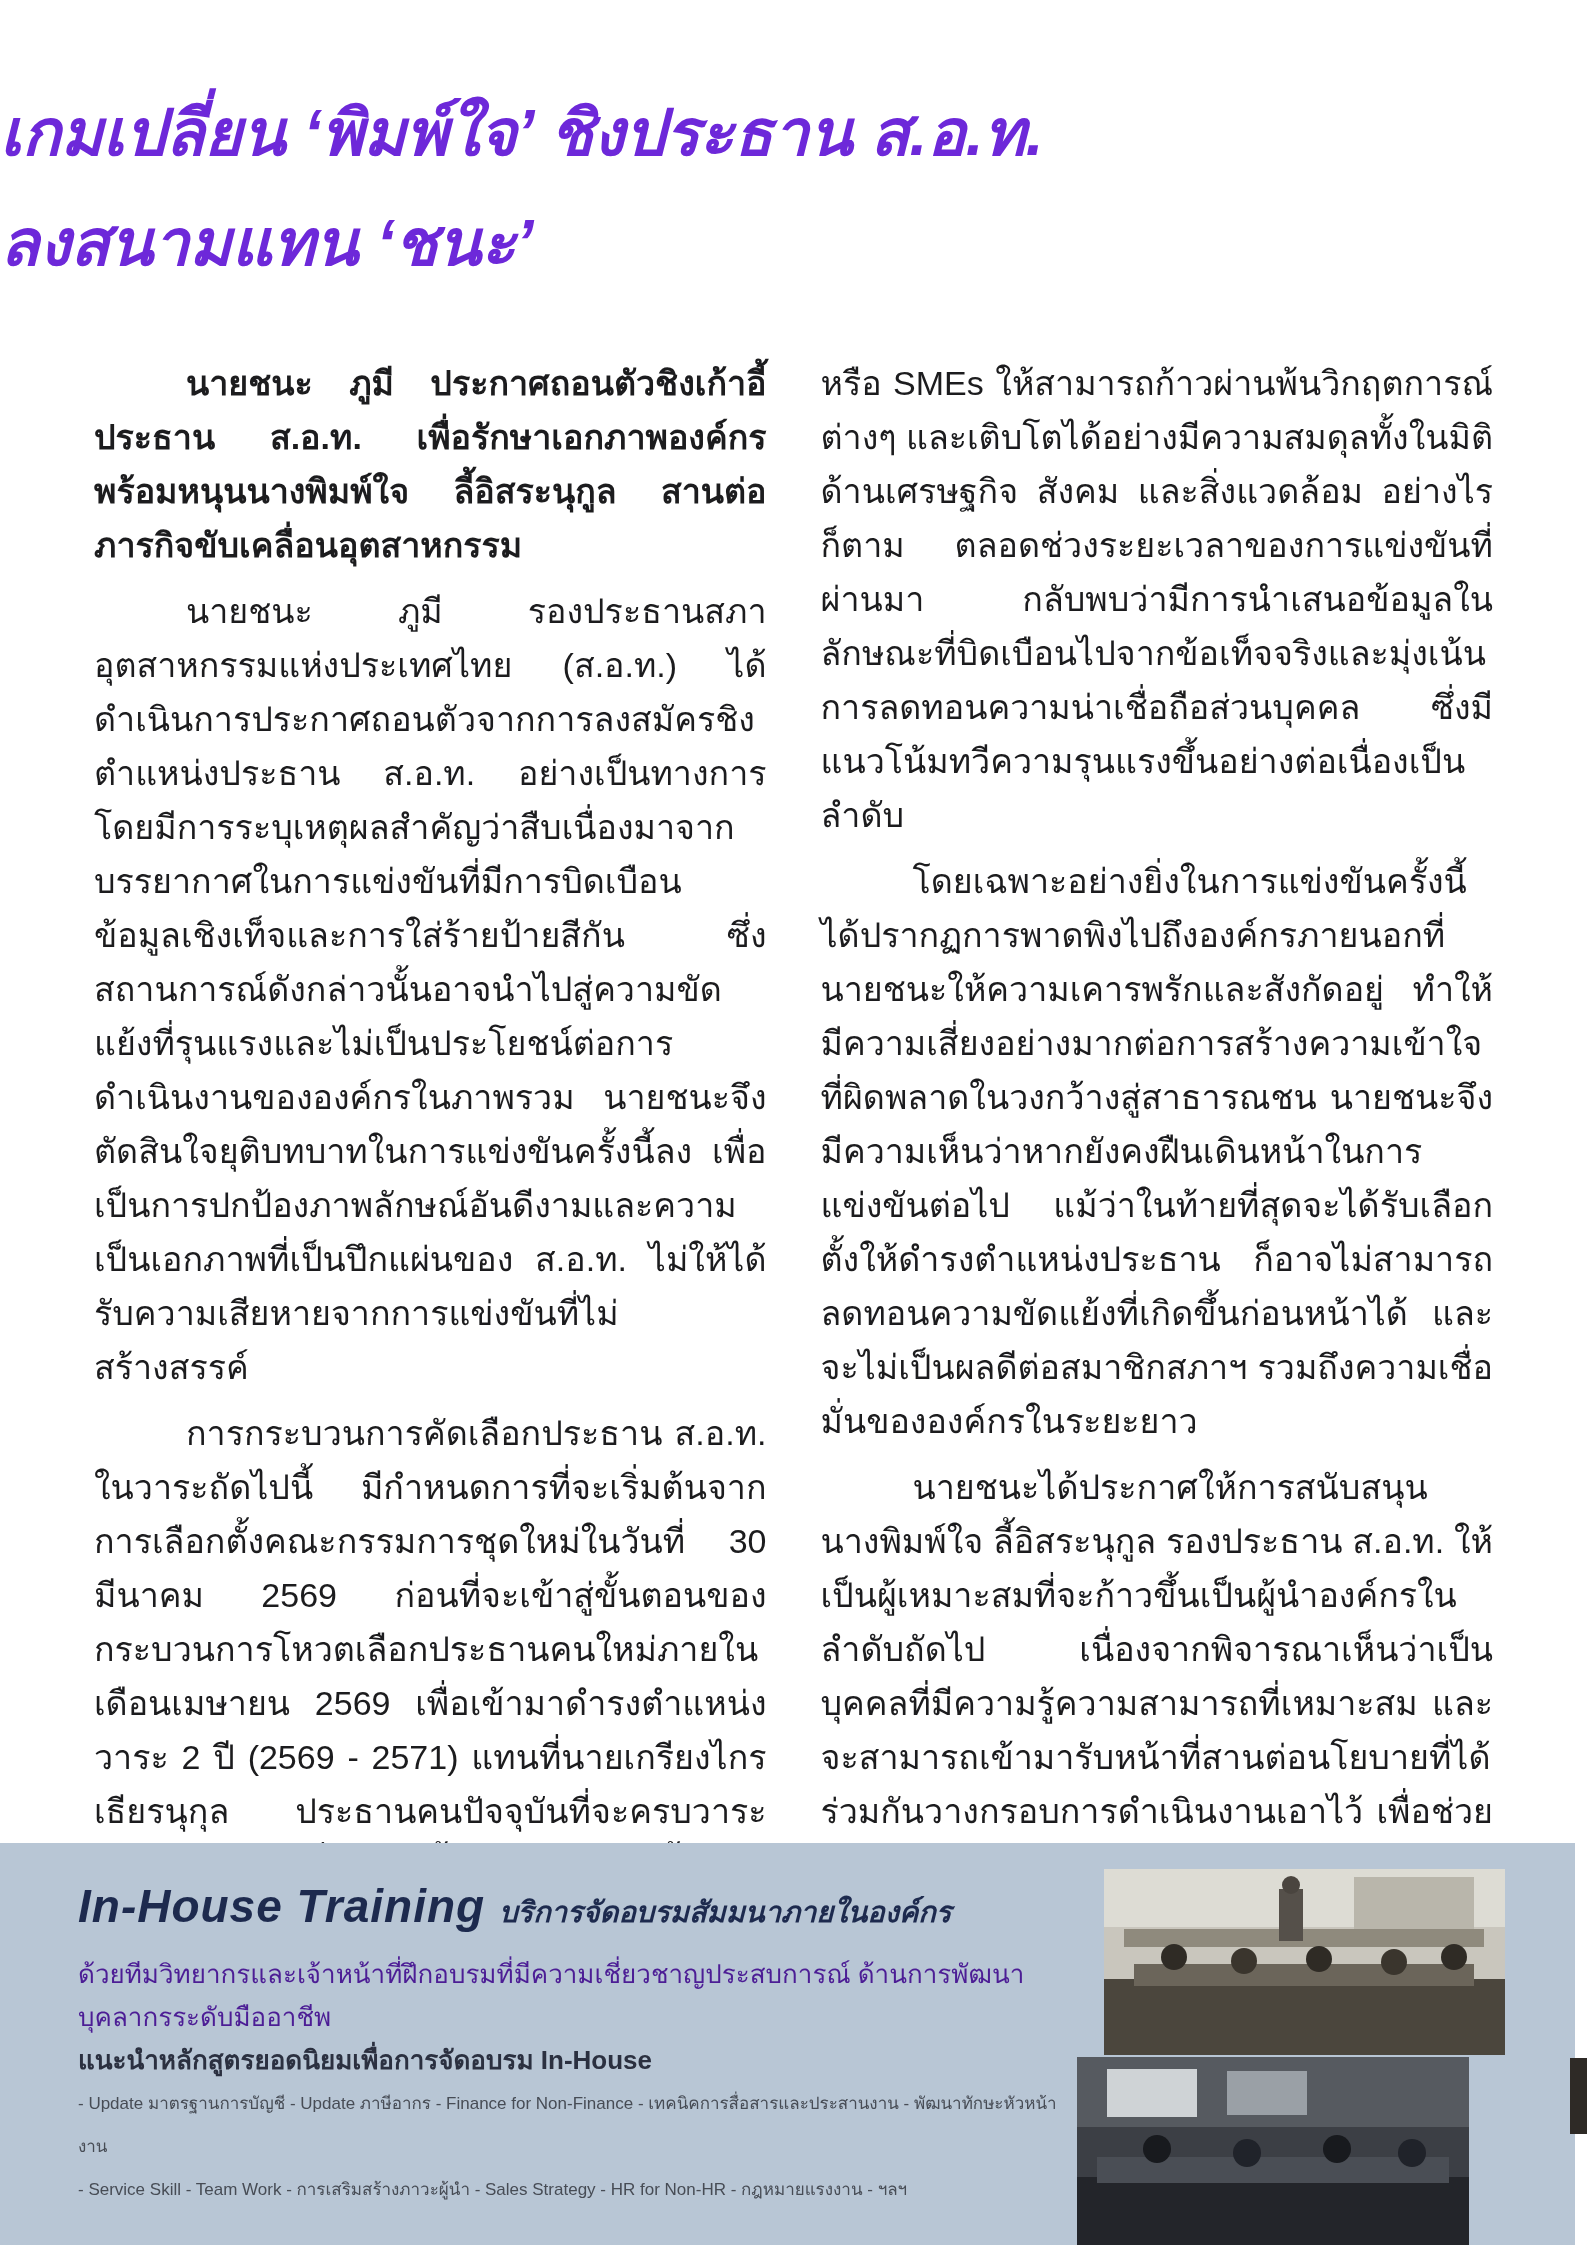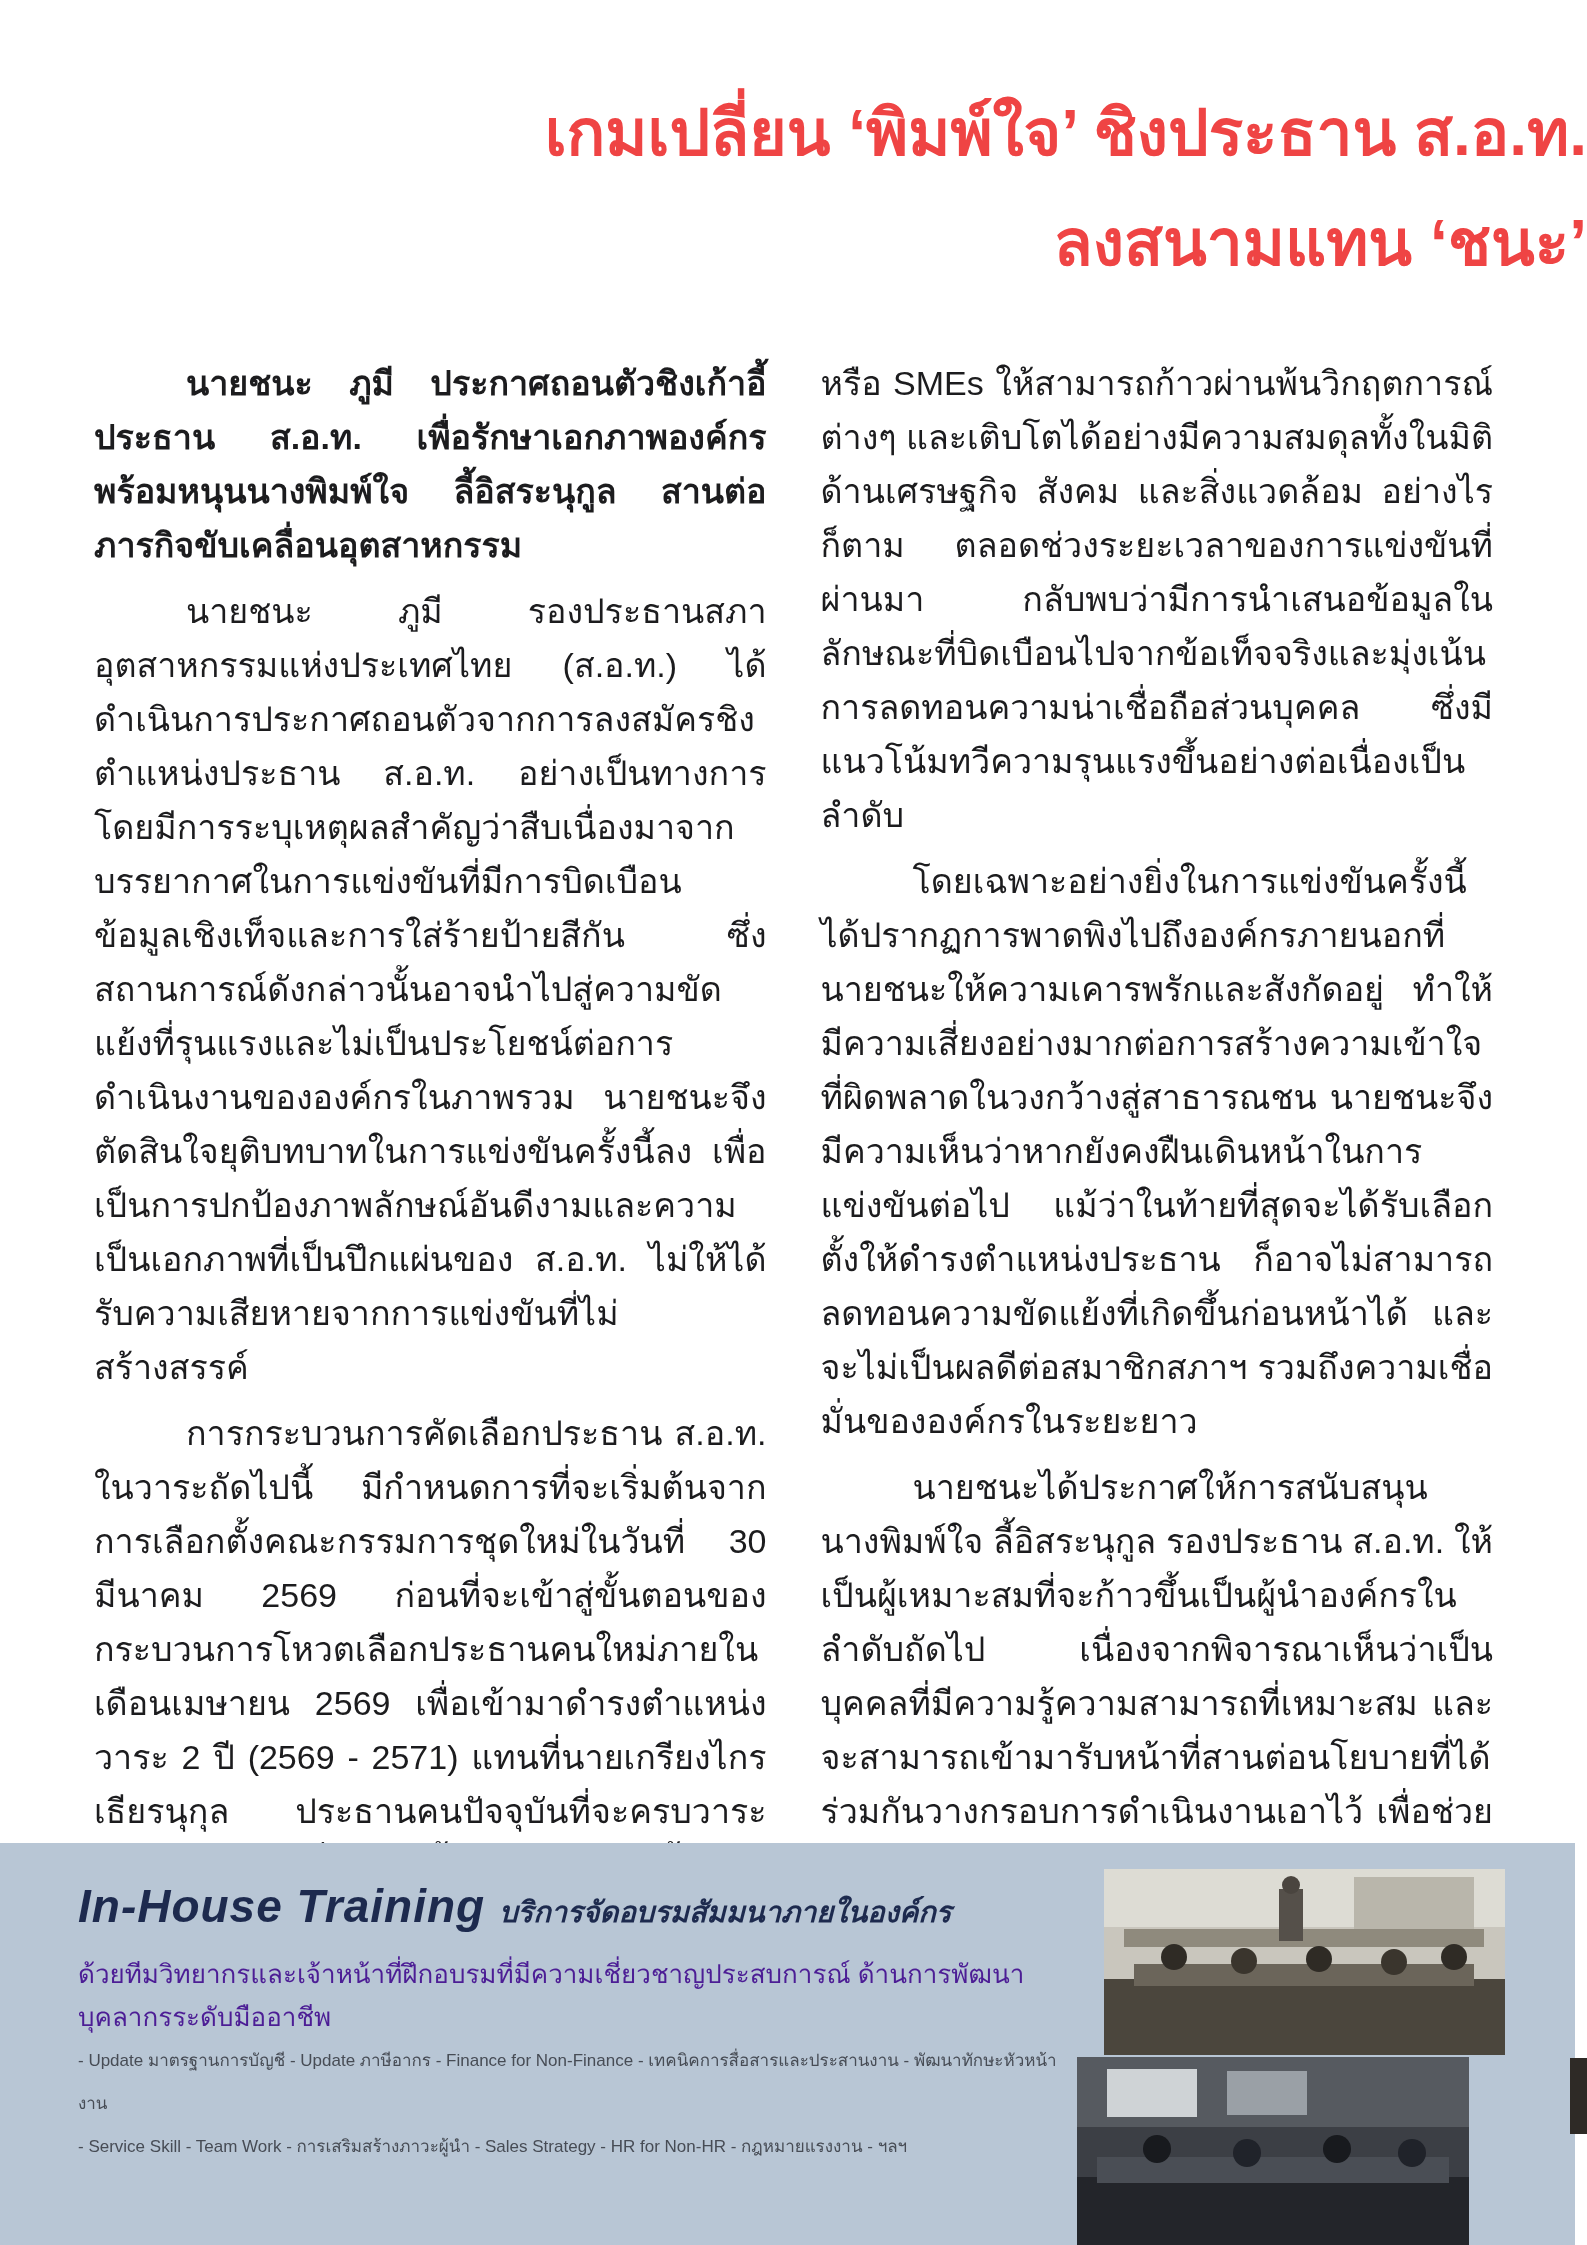--- a/index.html
+++ b/index.html
@@ -7,25 +7,26 @@
     position:relative;
     width:1587px;height:2245px;
     background:#ffffff;
     overflow:hidden;
     font-family:"Liberation Sans","DejaVu Sans",sans-serif;
     color:#1c1c1e;
   }
   
   .headline{
     margin-top:78px;
-    text-align:right;
-    color:#ef4444;
+    text-align:left;
+    color:#6d28d9;
     font-weight:700;
     font-size:64px;
     line-height:110px;
+    font-style:italic;
   }
   
   .columns{
     display:flex;
     gap:30px;
     padding:0 82px;
     margin-top:46px;
   }
   .col{flex:1 1 0;min-width:0;}
   .para{
@@ -104,20 +105,21 @@
             </svg></span></p>
     </div>
   </div>
 
   <div class="footer">
     <div class="footer-text">
       <div class="footer-heading">
         <span class="fh-en">In-House Training</span><span class="fh-th">บริการจัดอบรมสัมมนาภายในองค์กร</span>
       </div>
       <p class="f-line">ด้วยทีมวิทยากรและเจ้าหน้าที่ฝึกอบรมที่มีความเชี่ยวชาญประสบการณ์ ด้านการพัฒนาบุคลากรระดับมืออาชีพ</p>
+      <p class="f-line bold">แนะนำหลักสูตรยอดนิยมเพื่อการจัดอบรม In-House</p>
       <p class="f-line small">- Update มาตรฐานการบัญชี - Update ภาษีอากร - Finance for Non-Finance - เทคนิคการสื่อสารและประสานงาน - พัฒนาทักษะหัวหน้างาน</p>
       <p class="f-line small">- Service Skill - Team Work - การเสริมสร้างภาวะผู้นำ - Sales Strategy - HR for Non-HR - กฎหมายแรงงาน - ฯลฯ</p>
 
     </div>
 
     <div class="photo photo-top">
       <svg viewBox="0 0 401 186" preserveAspectRatio="none">
         <rect x="0" y="0" width="401" height="186" fill="#c9c6bd"></rect>
         <rect x="0" y="0" width="401" height="58" fill="#dddcd4"></rect>
         <rect x="250" y="8" width="120" height="52" fill="#b9b6ab"></rect>

